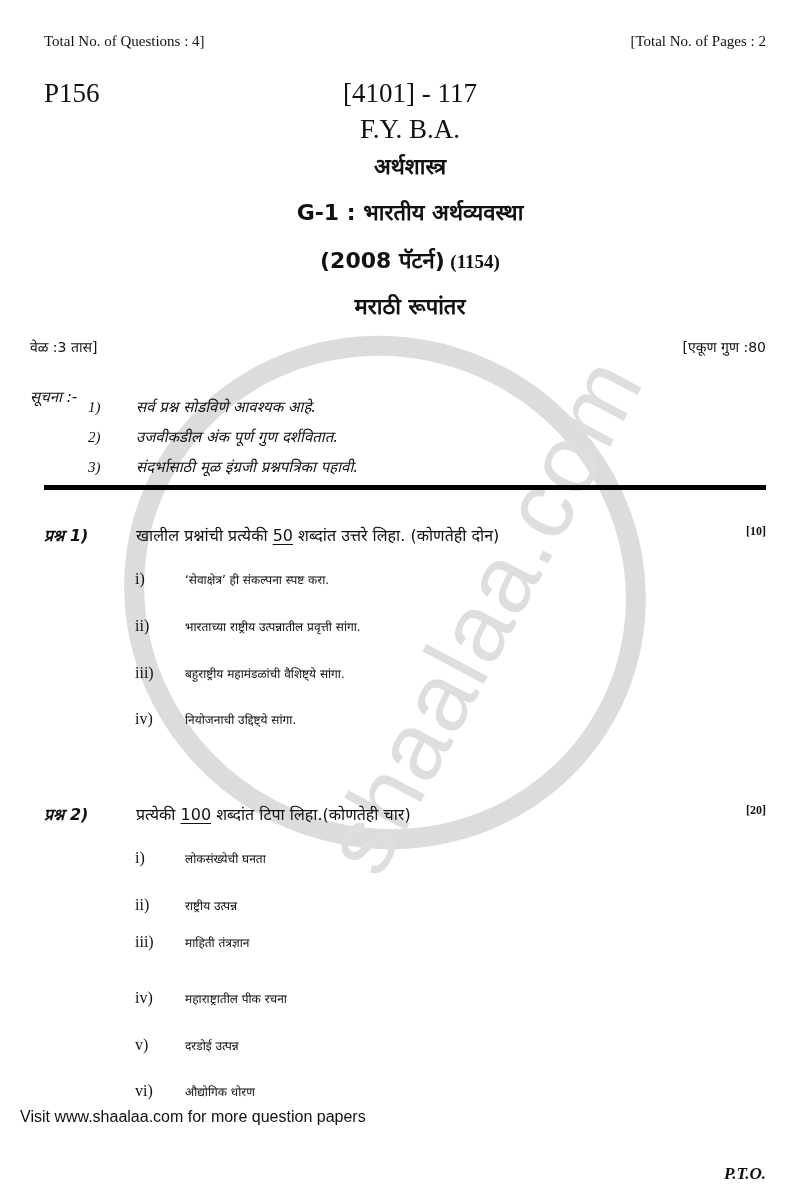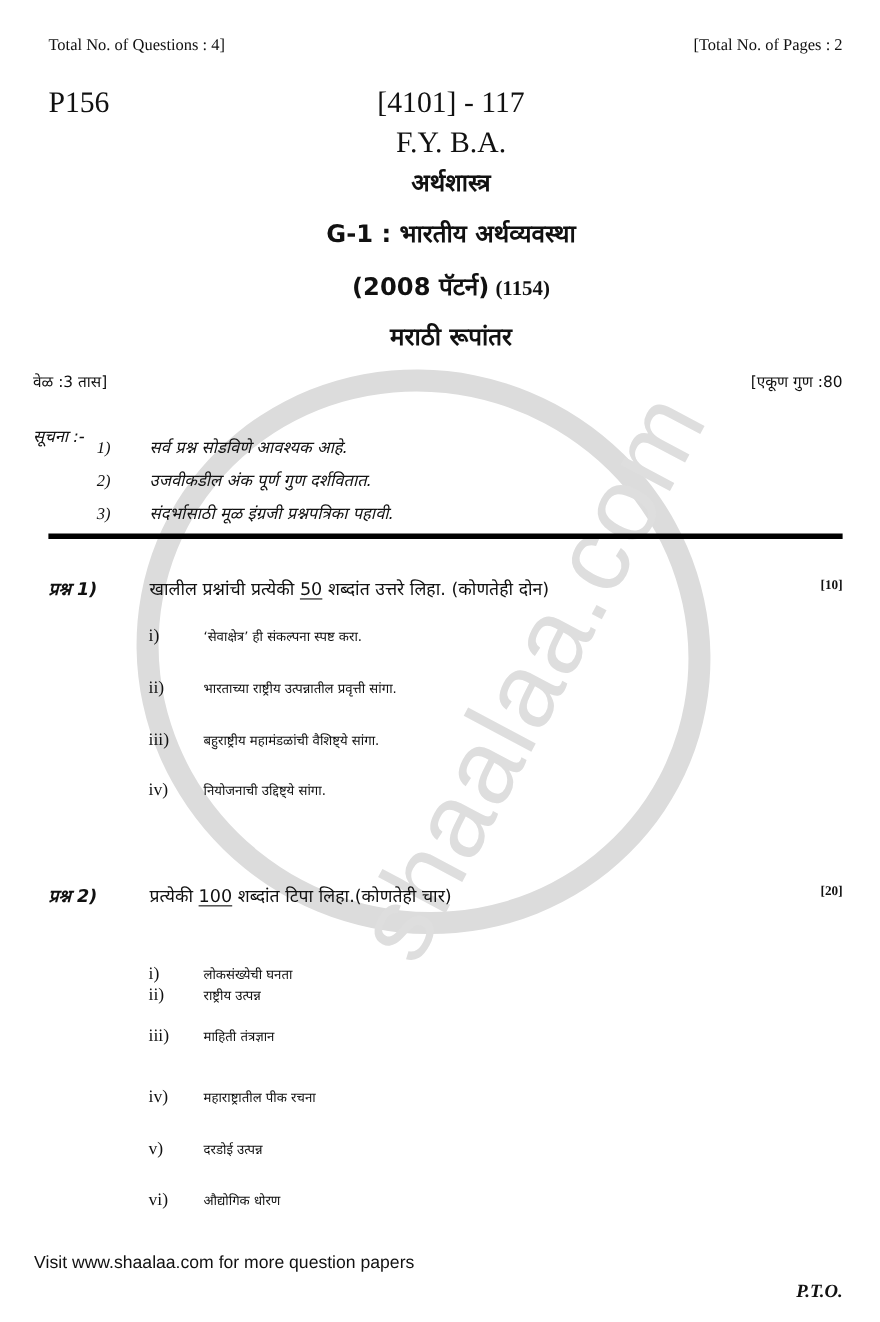--- a/index.html
+++ b/index.html
@@ -93,21 +93,21 @@
     <span class="item-num" style="display:inline-block; width:46px;">iv)</span>
     <span class="item-text dev">नियोजनाची उद्दिष्ट्ये सांगा.</span>
   </div>
 
   <div class="abs" style="left:44px; top:803px; width:722px;">
     <span class="qnum dev" style="display:inline-block; width:88px;">प्रश्न 2)</span>
     <span class="qtext dev"><span>प्रत्येकी </span><u>100</u><span> शब्दांत टिपा लिहा.(कोणतेही चार)</span></span>
     <span class="marks" style="position:absolute; right:0; top:0;">[20]</span>
   </div>
 
-  <div class="abs" style="left:135px; top:877px;">
+  <div class="abs" style="left:135px; top:849px;">
     <span class="item-num" style="display:inline-block; width:46px;">i)</span>
     <span class="item-text dev">लोकसंख्येची घनता</span>
   </div>
   <div class="abs" style="left:135px; top:896px;">
     <span class="item-num" style="display:inline-block; width:46px;">ii)</span>
     <span class="item-text dev">राष्ट्रीय उत्पन्न</span>
   </div>
   <div class="abs" style="left:135px; top:933px;">
     <span class="item-num" style="display:inline-block; width:46px;">iii)</span>
     <span class="item-text dev">माहिती तंत्रज्ञान</span>
@@ -118,15 +118,15 @@
   </div>
   <div class="abs" style="left:135px; top:1036px;">
     <span class="item-num" style="display:inline-block; width:46px;">v)</span>
     <span class="item-text dev">दरडोई उत्पन्न</span>
   </div>
   <div class="abs" style="left:135px; top:1082px;">
     <span class="item-num" style="display:inline-block; width:46px;">vi)</span>
     <span class="item-text dev">औद्योगिक धोरण</span>
   </div>
 
-  <div class="abs footer-left" style="left:20px; top:1140px;margin-left:11px;">Visit www.shaalaa.com for more question papers</div>
+  <div class="abs footer-left" style="left:20px; top:1108px;">Visit www.shaalaa.com for more question papers</div>
   <div class="abs footer-right" style="right:34px; top:1164px;">P.T.O.</div>
 </div>
 
 </body></html>

